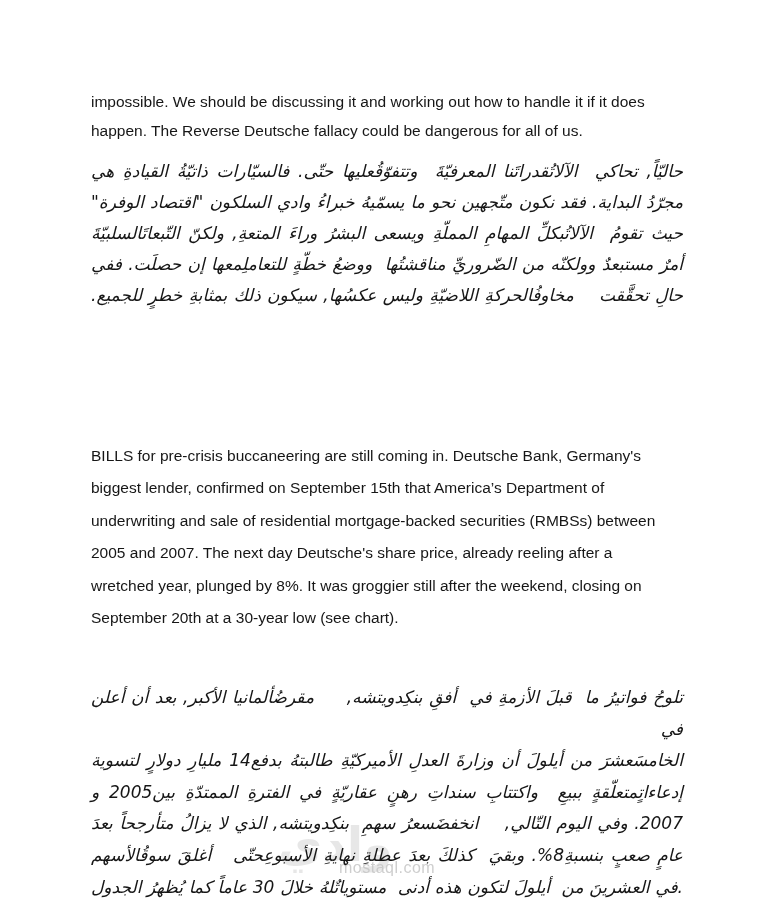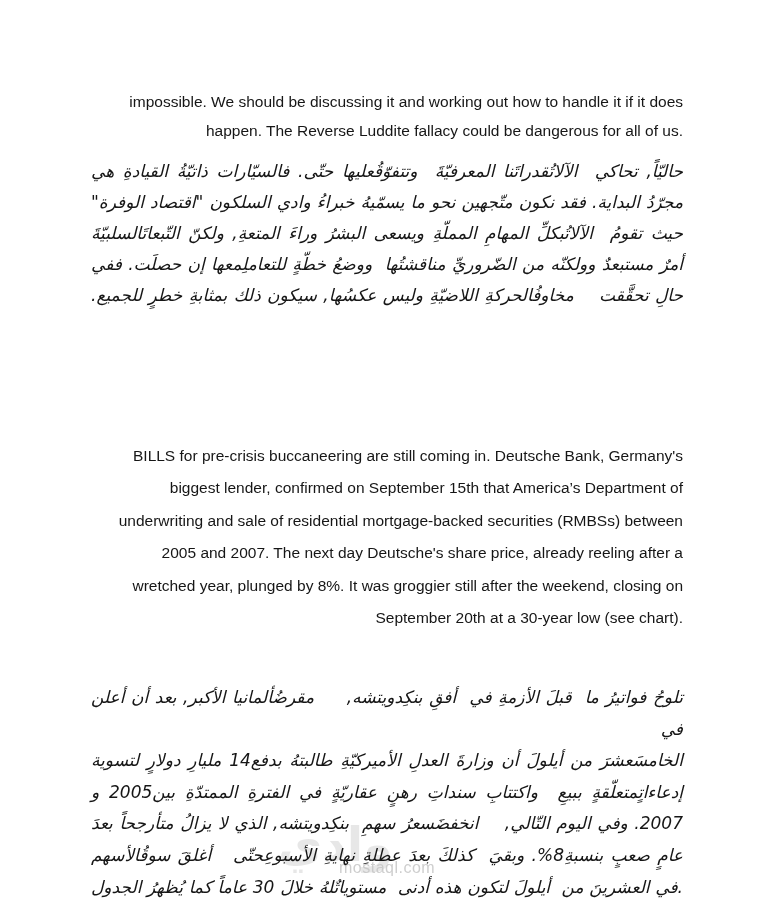--- a/index.html
+++ b/index.html
@@ -15,21 +15,21 @@
     width: 773px; height: 901px;
     background: #ffffff;
   }
   .para {
     position: absolute;
     left: 91px;
     width: 592px;
     color: #161616;
     z-index: 2;
   }
-  .para .line { white-space: nowrap; text-align: right; }
+  .para .line { white-space: nowrap; }
   .en { font-family: "Liberation Sans", sans-serif; font-size: 15.5px; text-align: left; }
   .ar {
     font-family: "DejaVu Sans", sans-serif;
     font-size: 17px;
     direction: rtl;
     font-style: italic;
   }
   .ar .line {
     white-space: normal;
     text-align: justify;
@@ -65,21 +65,21 @@
 </head>
 <body>
 
 <div class="page">
 
   <div class="wm-logo">وادي</div>
   <div class="wm-site">mostaql.com</div>
 
   <div class="para en p-en1">
     <div class="line">impossible. We should be discussing it and working out how to handle it if it does</div>
-    <div class="line">happen. The Reverse Luddite fallacy could be dangerous for all of us.</div>
+    <div class="line">happen. The Reverse Deutsche fallacy could be dangerous for all of us.</div>
   </div>
 
   <div class="para ar p-ar1">
     <div class="line">حاليّاً, تحاكي &nbsp;الآلاتُقدراتَنا المعرفيّةَ &nbsp;وتتفوّقُعليها حتّى. فالسيّارات ذاتيّةُ القيادةِ هي</div>
     <div class="line">مجرّدُ البداية. فقد نكون متّجهين نحو ما يسمّيهُ خبراءُ وادي السلكون "اقتصاد الوفرة"</div>
     <div class="line">حيث تقومُ &nbsp;الآلاتُبكلِّ المهامِ المملّةِ ويسعى البشرُ وراءَ المتعةِ, ولكنّ التّبعاتَالسلبيّةَ</div>
     <div class="line">أمرٌ مستبعدٌ وولكنّه من الضّروريِّ مناقشتُها &nbsp;ووضعُ خطّةٍ للتعاملِمعها إن حصلَت. ففي</div>
     <div class="line">حالِ تحقَّقت &nbsp;&nbsp;&nbsp;مخاوفُالحركةِ اللاضيّةِ وليس عكسُها, سيكون ذلك بمثابةِ خطرٍ للجميع.</div>
   </div>
 

